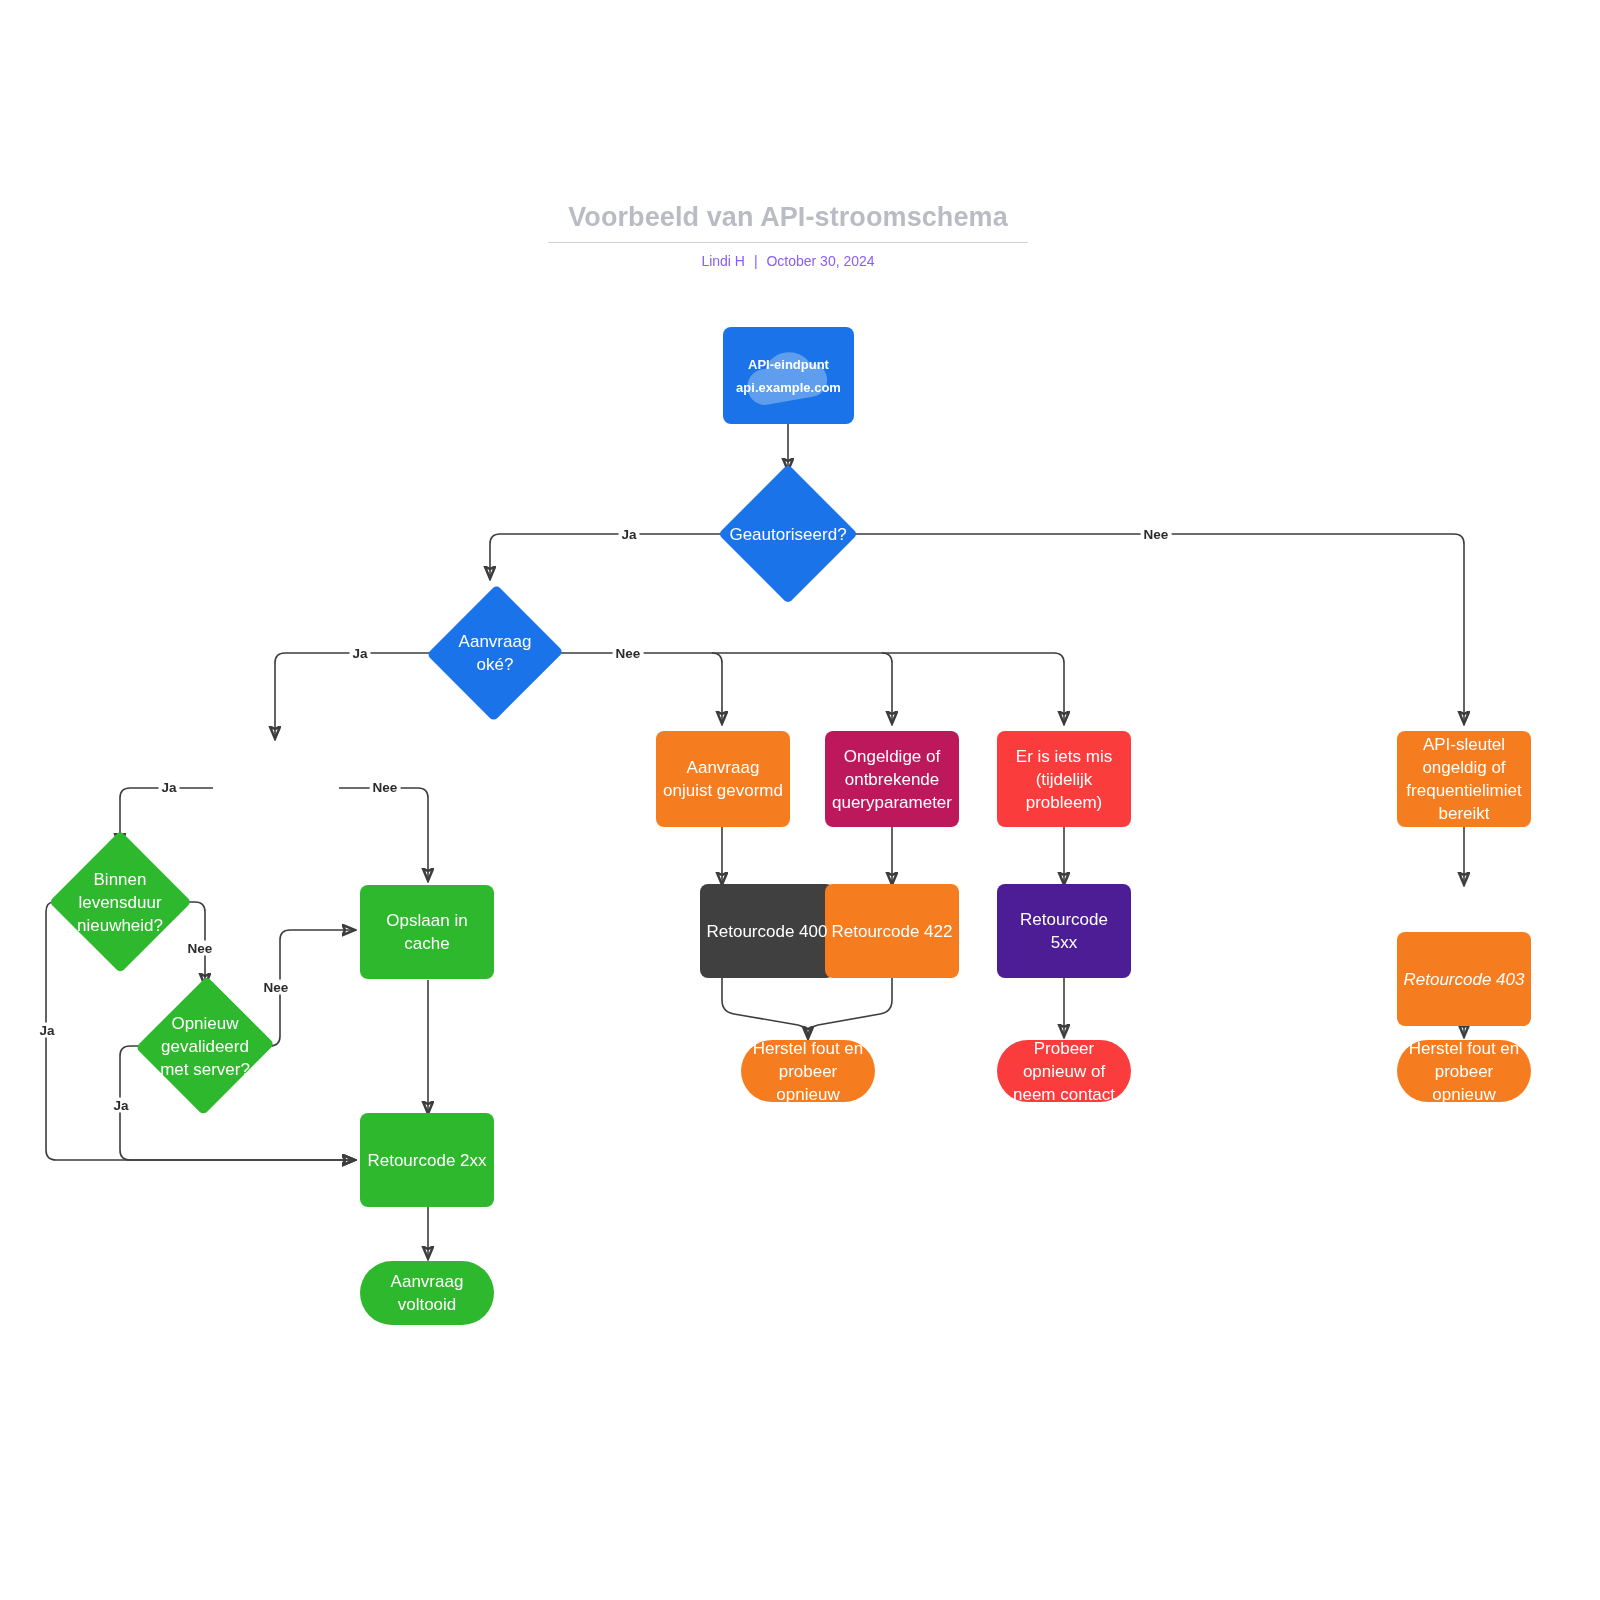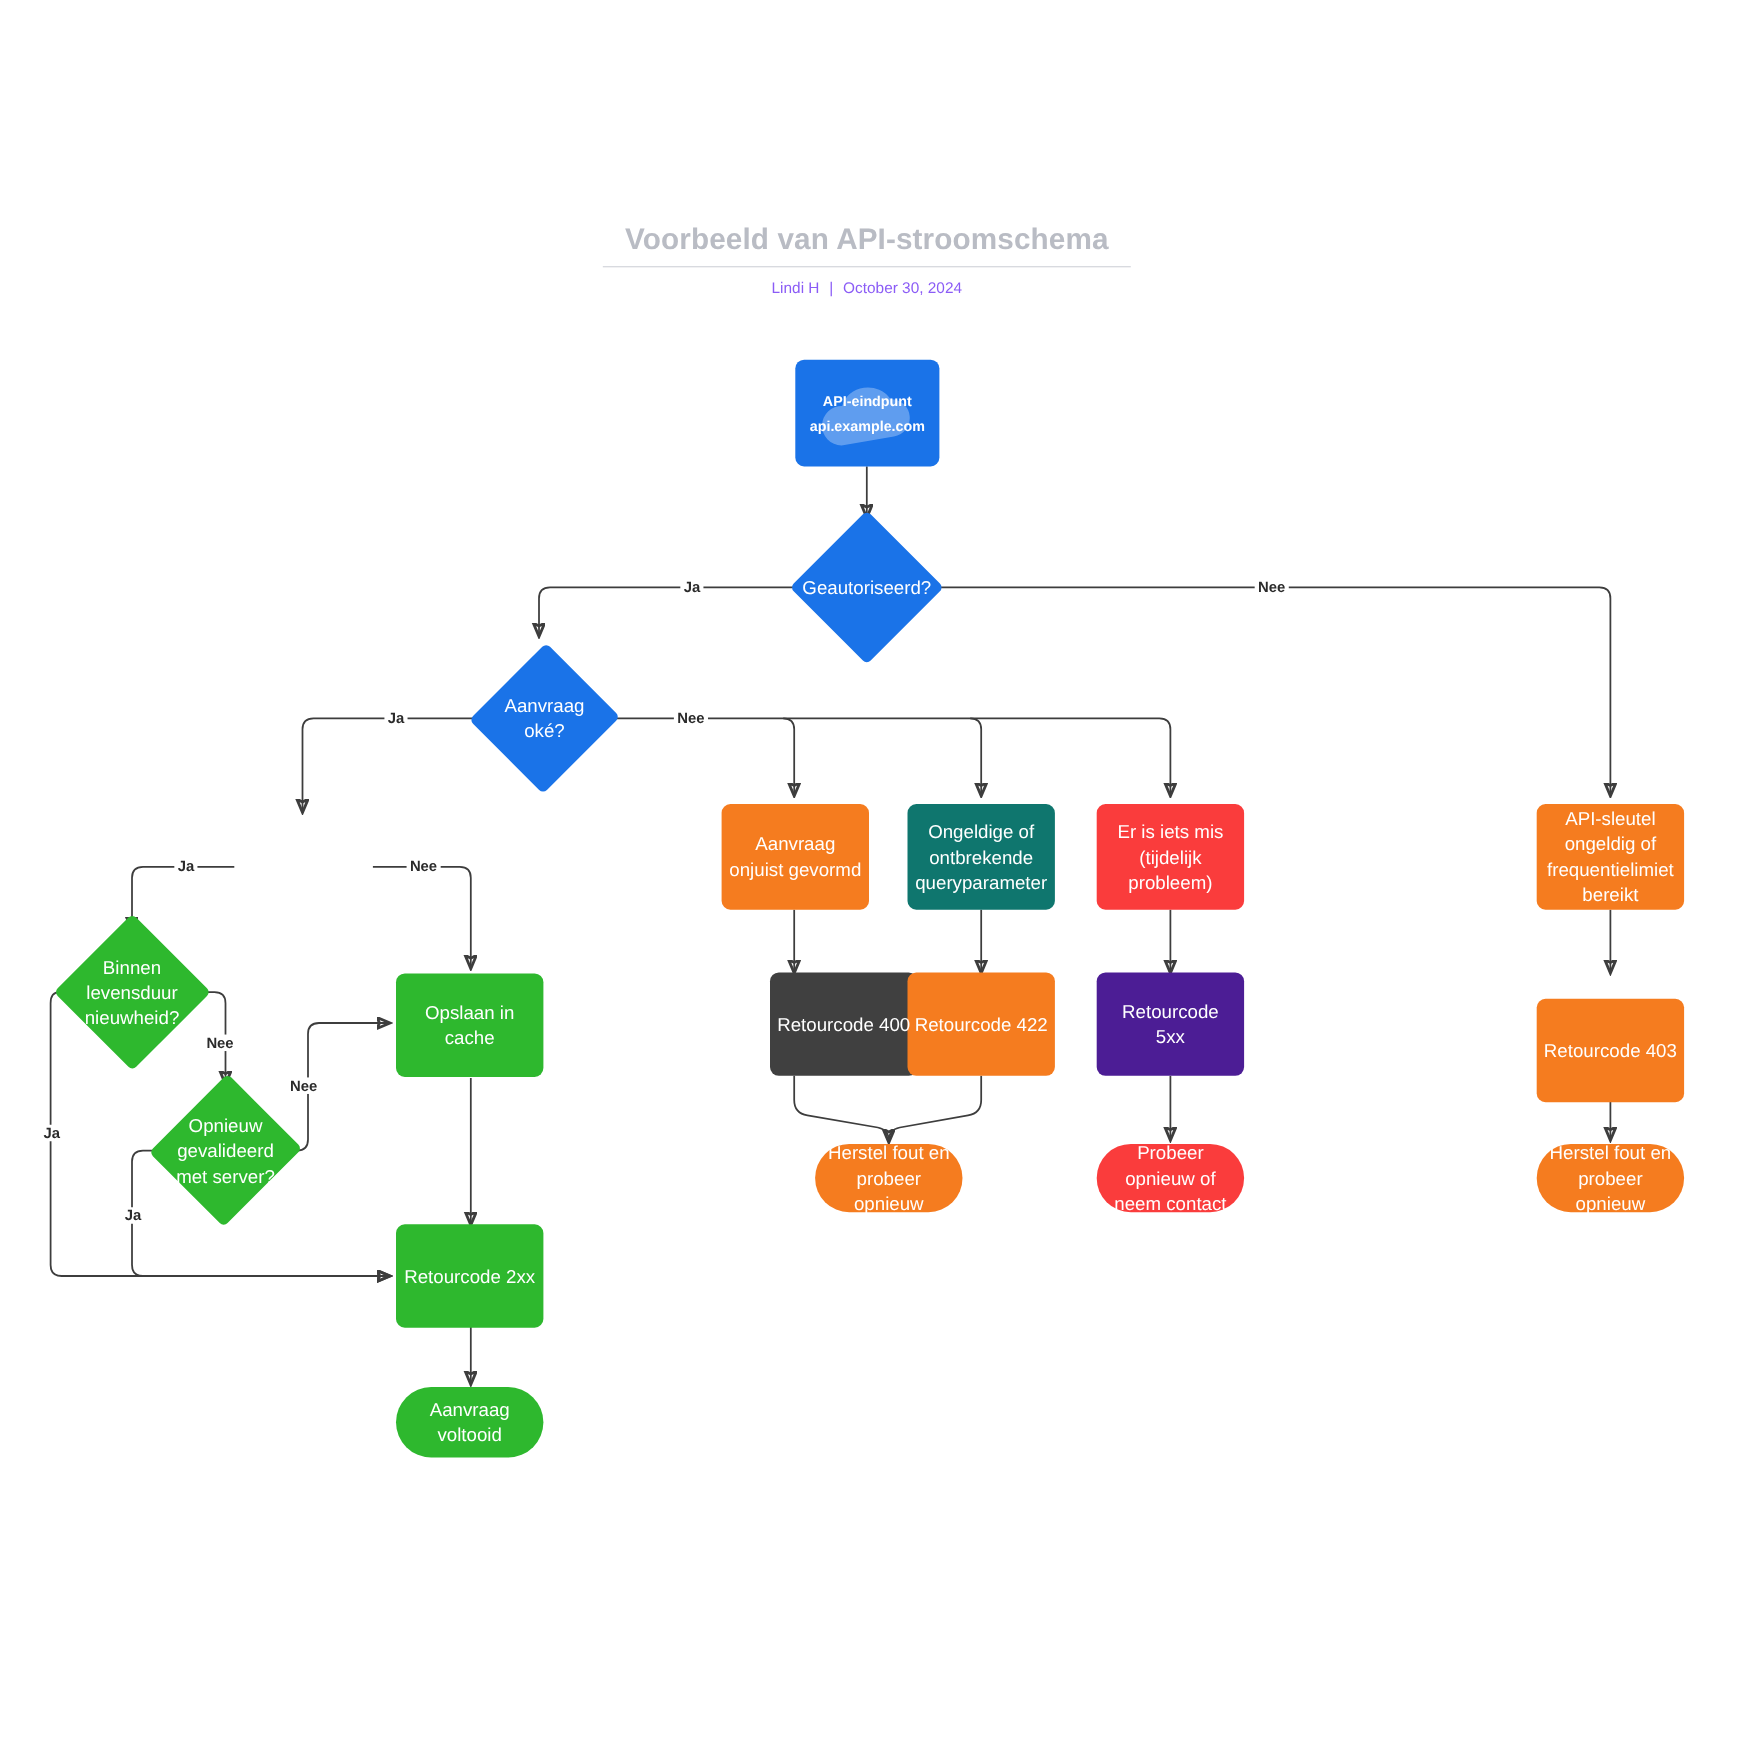--- a/index.html
+++ b/index.html
@@ -252,21 +252,21 @@
   <div class="node shape-terminal" style="left:360px; top:1261px; width:134px; height:64px; background:#2eb82e;">
     <span class="label">Aanvraag
 voltooid</span>
   </div>
 
   <div class="node shape-process" style="left:656px; top:731px; width:134px; height:96px; background:#f57c1f;">
     <span class="label">Aanvraag
 onjuist gevormd</span>
   </div>
 
-  <div class="node shape-process" style="left:825px; top:731px; width:134px; height:96px; background:#0f766e;">
+  <div class="node shape-process" style="left:825px; top:731px; width:134px; height:96px; background:#be185d;">
     <span class="label">Ongeldige of
 ontbrekende
 queryparameter</span>
   </div>
 
   <div class="node shape-process" style="left:997px; top:731px; width:134px; height:96px; background:#fa3c3c;">
     <span class="label">Er is iets mis
 (tijdelijk
 probleem)</span>
   </div>
@@ -296,21 +296,21 @@
 neem contact</span>
   </div>
 
   <div class="node shape-process" style="left:1397px; top:731px; width:134px; height:96px; background:#f57c1f;">
     <span class="label">API-sleutel
 ongeldig of
 frequentielimiet
 bereikt</span>
   </div>
 
-  <div class="node shape-process" style="left:1397px; top:908px; width:134px; height:94px; background:#f57c1f;">
+  <div class="node shape-process" style="left:1397px; top:932px; width:134px; height:94px; background:#f57c1f;font-style:italic;">
     <span class="label">Retourcode 403</span>
   </div>
 
   <div class="node shape-terminal" style="left:1397px; top:1040px; width:134px; height:62px; background:#f57c1f;">
     <span class="label">Herstel fout en
 probeer
 opnieuw</span>
   </div>
 
 </div>

